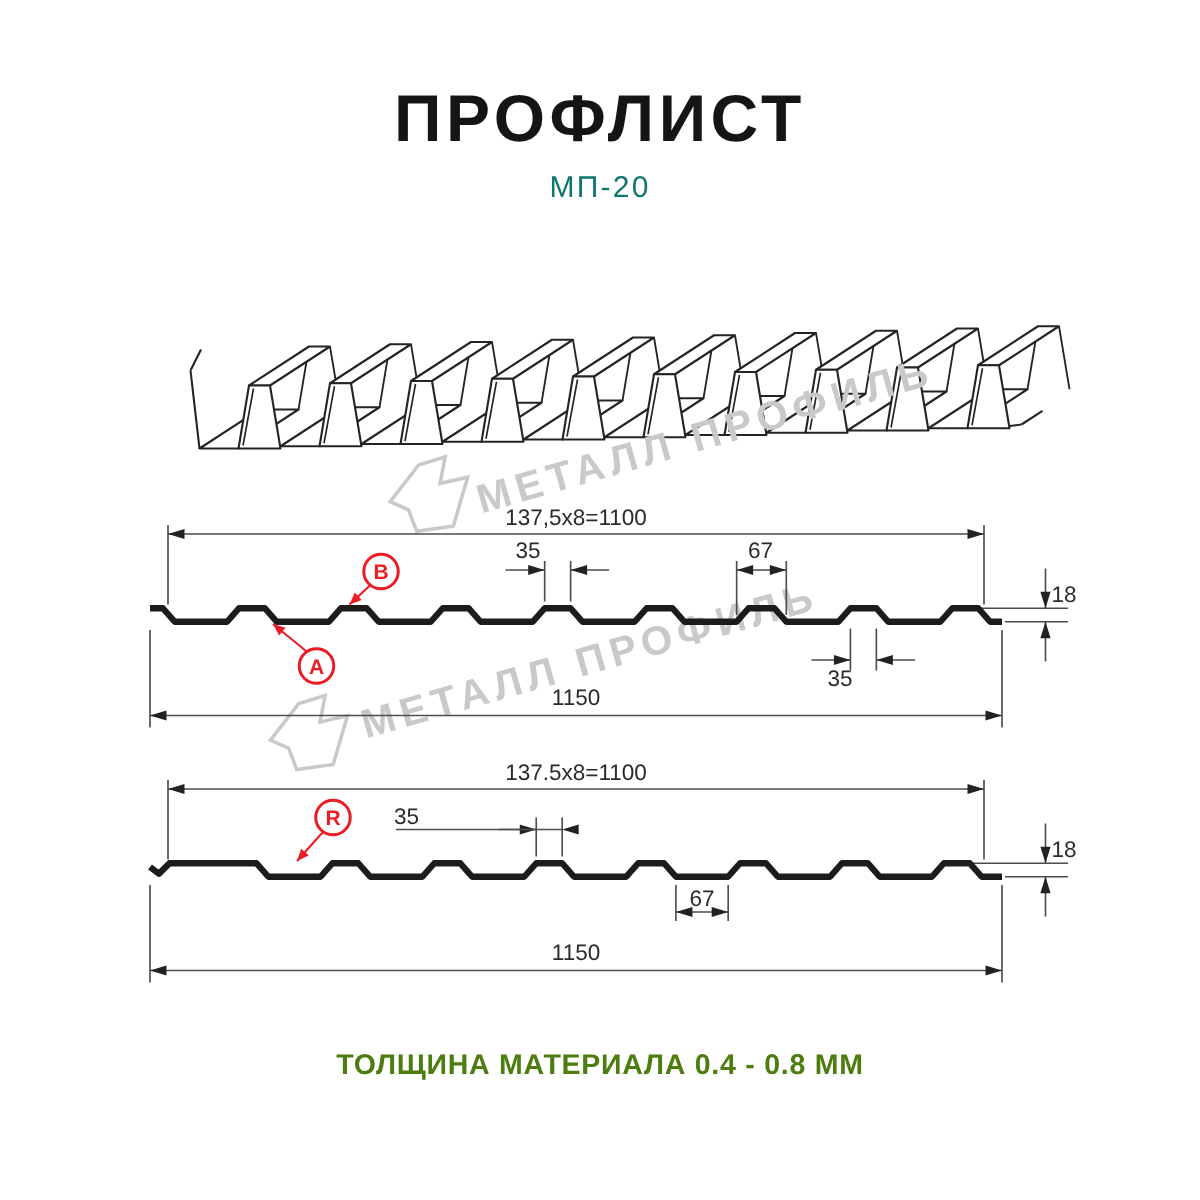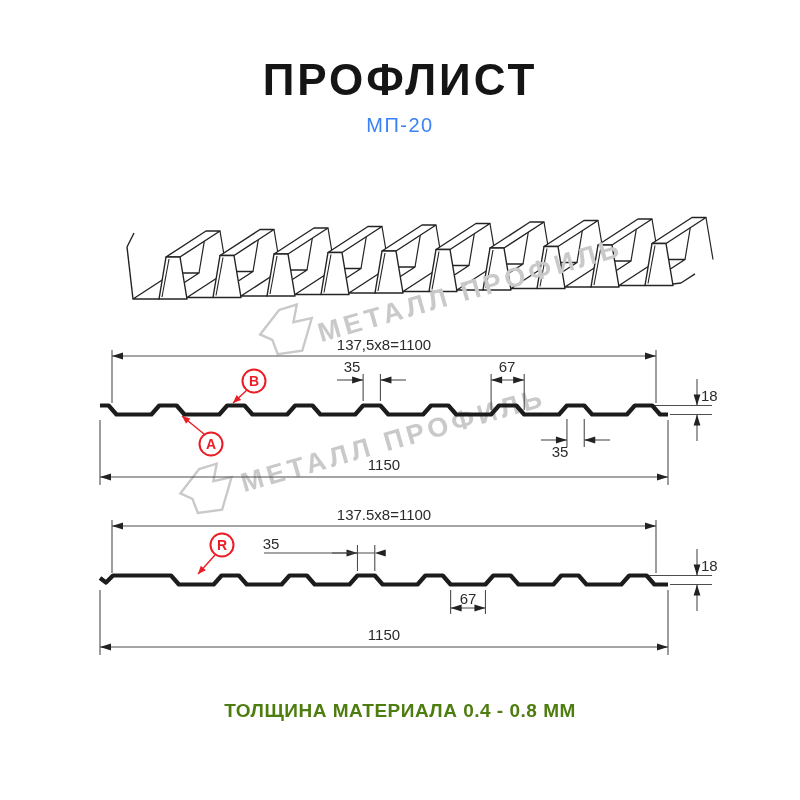--- a/index.html
+++ b/index.html
@@ -1,20 +1,20 @@
 <!DOCTYPE html>
 <html><head>
 <meta charset="utf-8">
 <style>
   html,body{margin:0;padding:0;background:#fff;}
   .page{position:relative;width:775px;height:800px;background:#fff;overflow:hidden;
         font-family:"Liberation Sans", sans-serif;}
   .header{position:absolute;top:55px;left:0;width:800px;text-align:center;z-index:5;}
   .title{font-size:44px;font-weight:800;letter-spacing:3px;color:#151515;}
-  .subtitle{margin-top:9px;font-size:20px;font-weight:500;letter-spacing:1.5px;color:#3b82f6;}
+  .subtitle{margin-top:9px;font-size:20px;font-weight:500;letter-spacing:1.5px;color:#0f766e;}
   .footer{position:absolute;top:700px;left:0;width:800px;text-align:center;
           font-size:19px;font-weight:600;letter-spacing:0.5px;color:#4d7c0f;z-index:5;}
   .wm{position:absolute;color:#c9c9c9;font-weight:700;white-space:nowrap;z-index:3;
       font-size:27px;letter-spacing:4px;transform-origin:left bottom;}
   .wm1{left:323px;top:318px;transform:rotate(-16deg);}
   .wm2{left:246px;top:468px;transform:rotate(-16deg);}
   .wmlogo{position:absolute;z-index:3;}
   .wmlogo1{left:256px;top:301px;}
   .wmlogo2{left:174px;top:461px;}
   svg.layer{position:absolute;left:0;top:0;z-index:2;}

